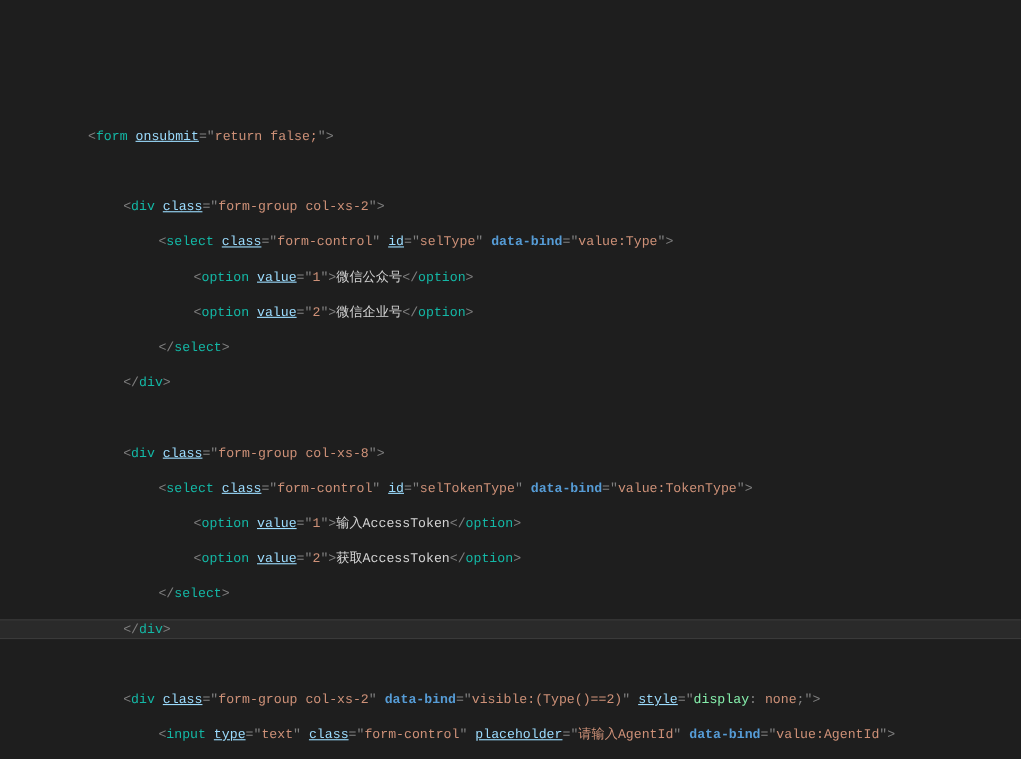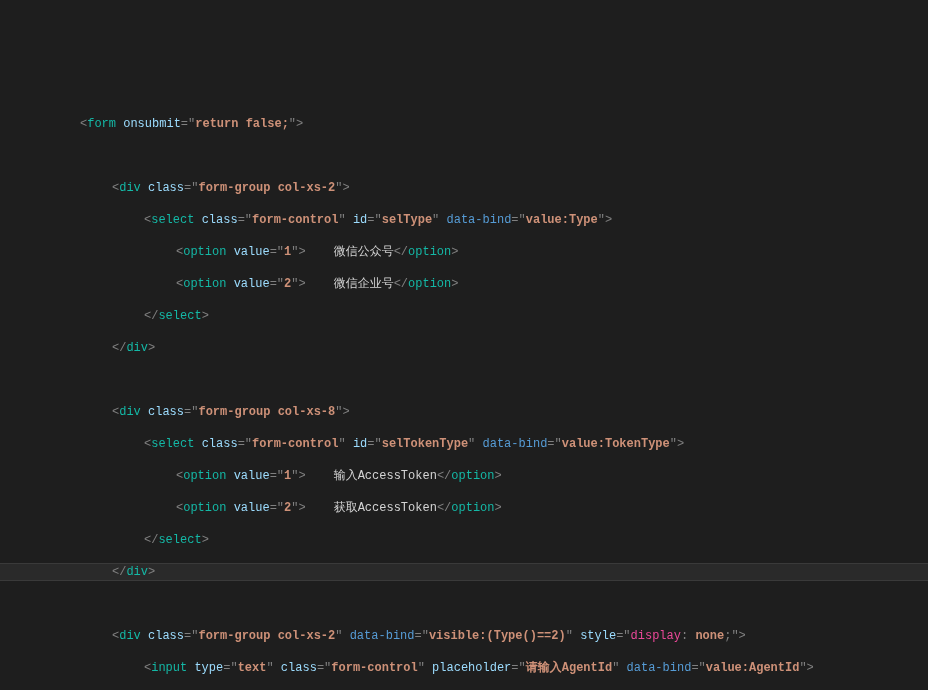--- a/index.html
+++ b/index.html
@@ -27,25 +27,25 @@
     border-bottom: 1px solid #3a3a3a;
     box-sizing: content-box;
     margin: -1px 0;
   }
   .i1 { padding-left: 80px; }
   .i2 { padding-left: 112px; }
   .i3 { padding-left: 144px; }
   .i4 { padding-left: 176px; }
   .p  { color: #808080; }   
   .tg { color: #14b8a6; }   
-  .at { color: #9cdcfe; }   
-  .atb{ color: #569cd6; }   
-  .st { color: #ce9178; font-weight: bold; }   
-  .kw { color: #ec4899; }   
-  .tx { color: #d4d4d4; margin-left: 28px; }   
+  .at { color: #9cdcfe; text-decoration: underline; }   
+  .atb{ color: #569cd6; font-weight: bold; }   
+  .st { color: #ce9178; }   
+  .kw { color: #86efac; }   
+  .tx { color: #d4d4d4; }   
 </style>
 </head>
 <body>
 
 
 
 <div class="editor">
 
 
 <div class="line i1"><span class="p">&lt;</span><span class="tg" data-bind="code.tags.form">form</span><span class="p"> </span><span class="at" data-bind="code.attrs.onsubmit">onsubmit</span><span class="p">="</span><span class="st" data-bind="code.form.onsubmit">return false;</span><span class="p">"&gt;</span></div>

